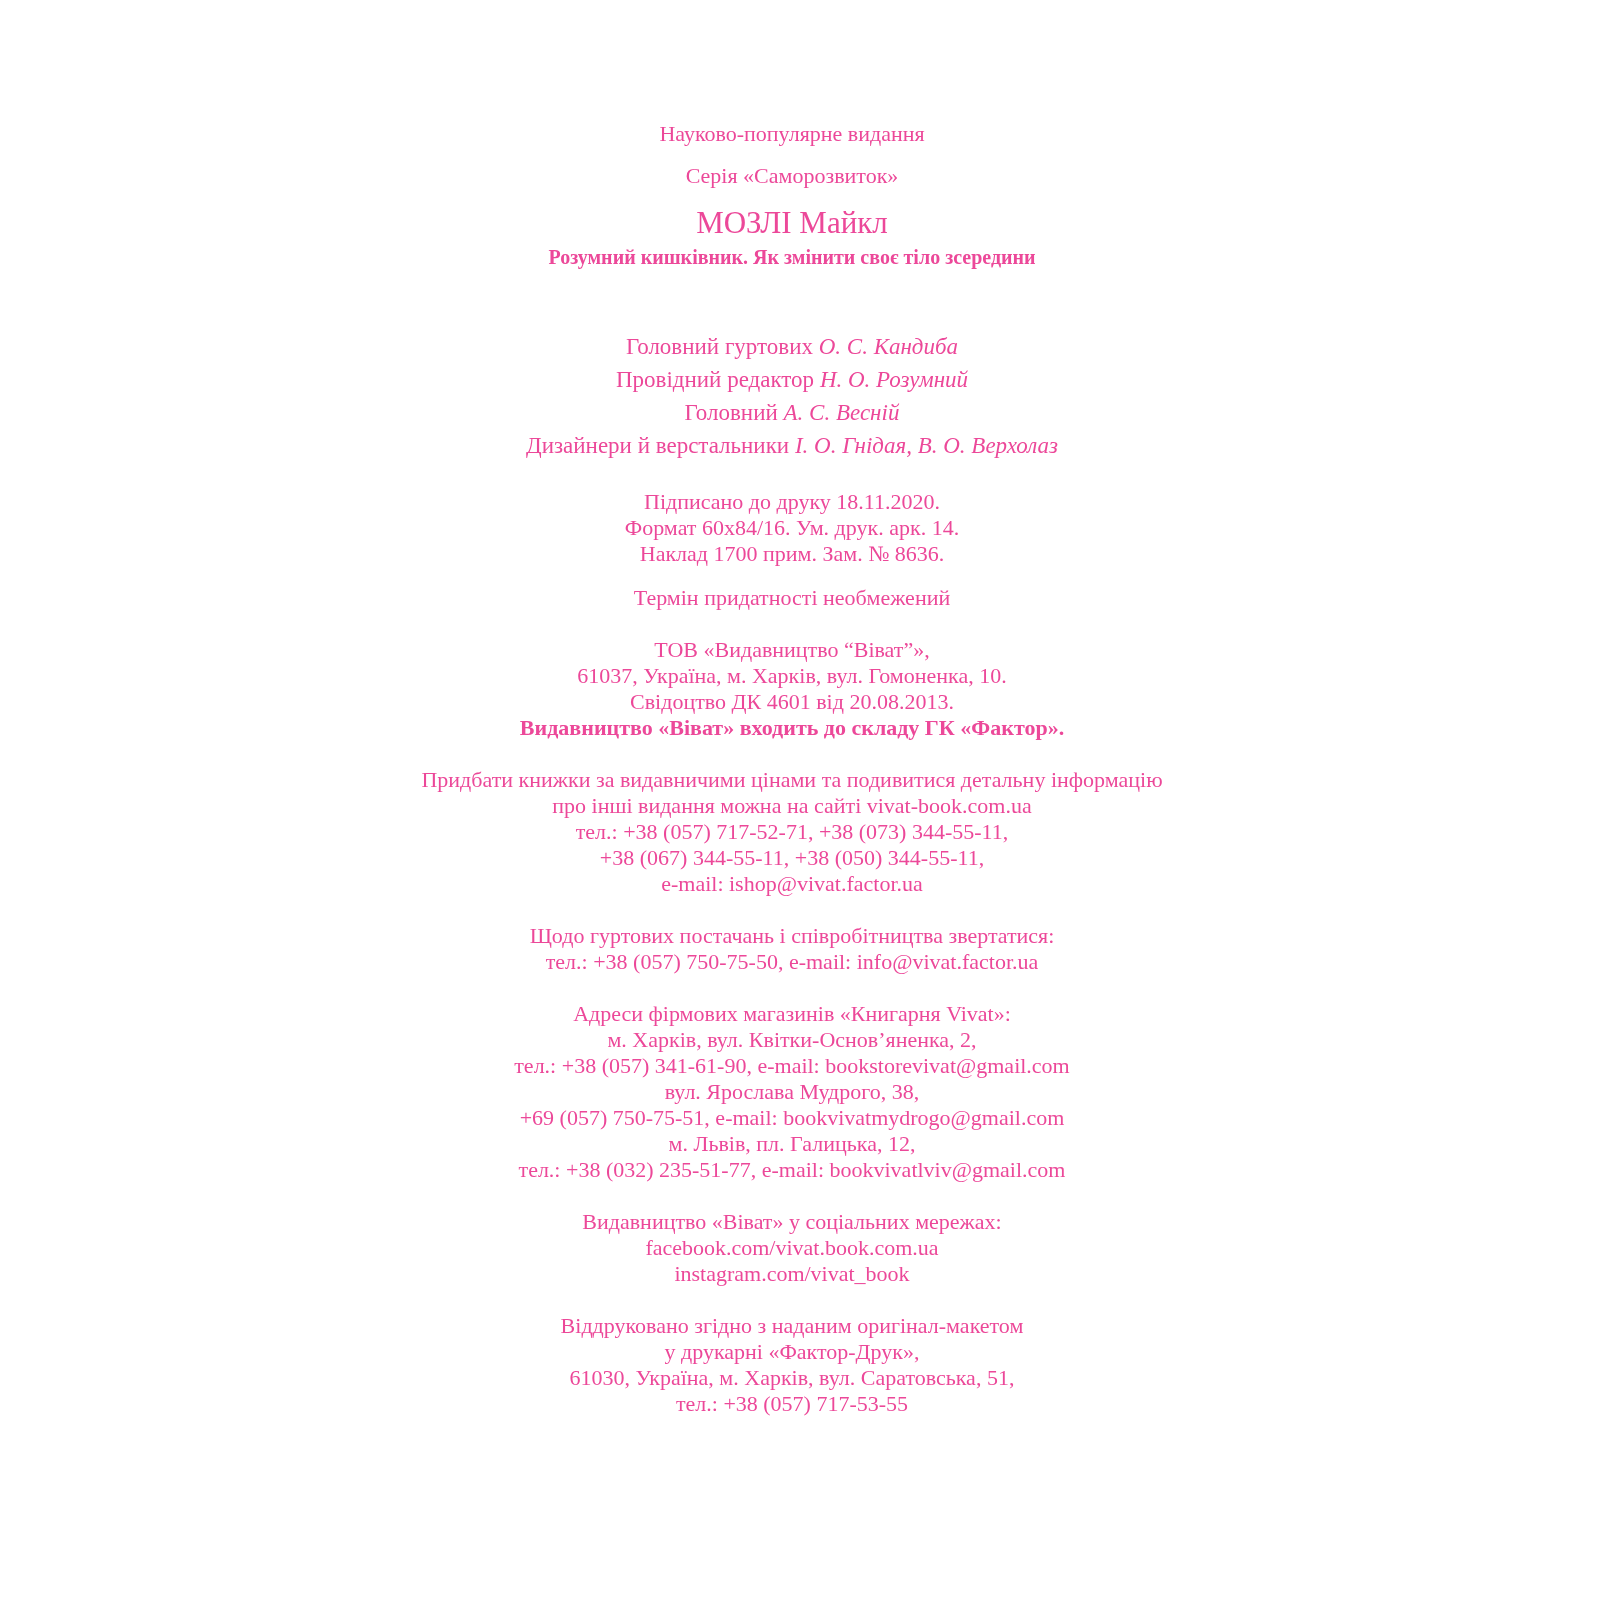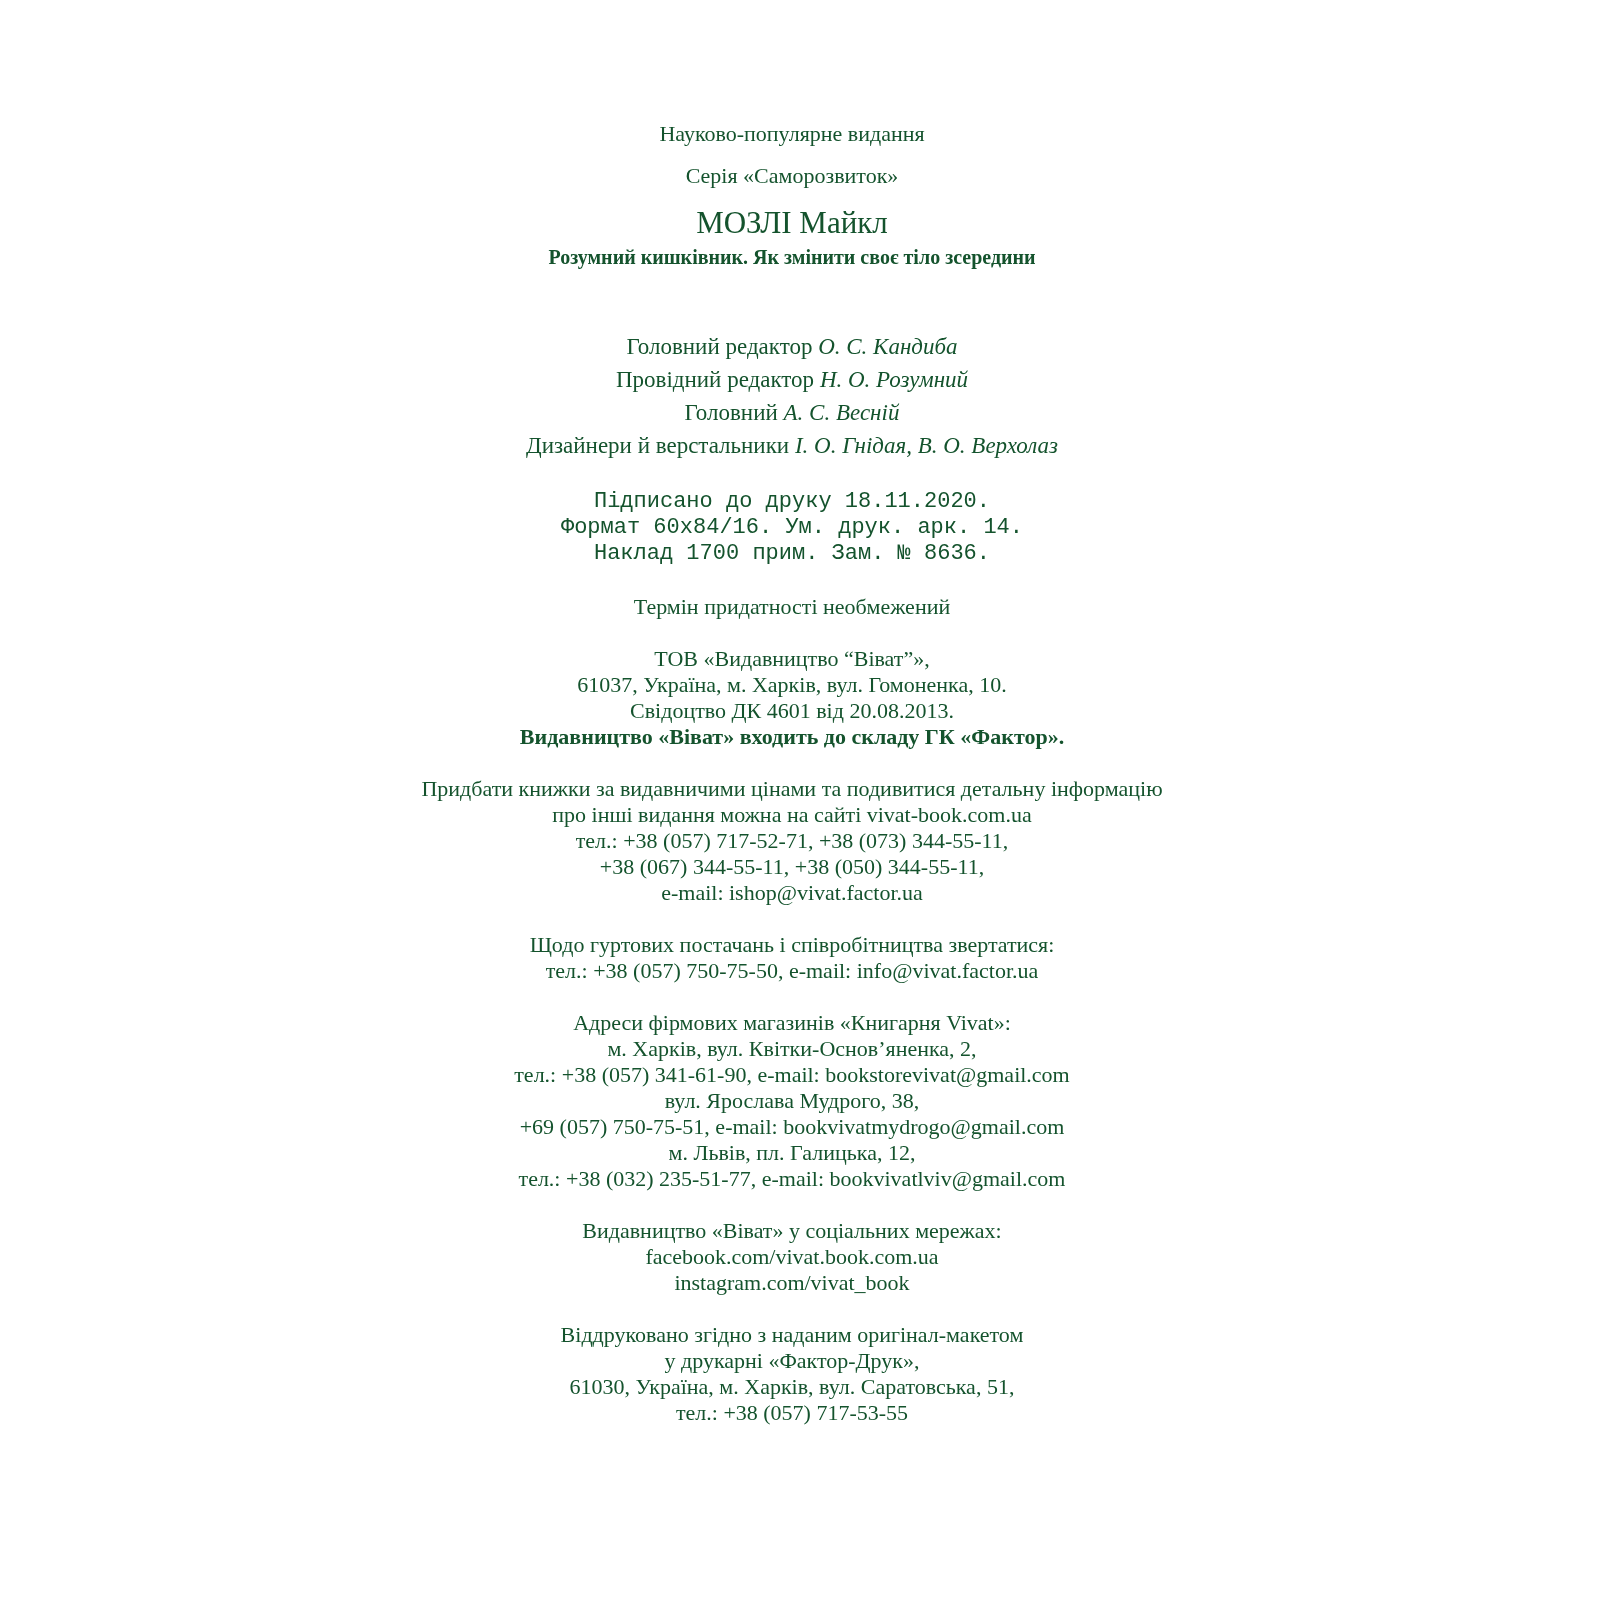--- a/index.html
+++ b/index.html
@@ -7,21 +7,21 @@
     padding: 0;
     background: #ffffff;
   }
   .page {
     position: relative;
     width: 1600px;
     height: 1600px;
     background: #ffffff;
     overflow: hidden;
     font-family: "Liberation Serif", "DejaVu Serif", serif;
-    color: #14532d;
+    color: #ec4899;
   }
   .content {
     position: absolute;
     top: 121px;
     left: 0;
     width: 1584px; 
     text-align: center;
   }
   .line {
     font-size: 22px;
@@ -56,42 +56,41 @@
     font-size: 23px;
     line-height: 33px;
   }
   .it {
     font-style: italic;
   }
   .bold {
     font-weight: bold;
   }
   .imprint-block {
-    margin-bottom: 27px;
-    font-family: Liberation Mono, monospace;
+    margin-bottom: 18px;
   }
   .last-block {
     margin-bottom: 0;
   }
 </style>
 </head>
 <body>
 
 <div class="page">
   <div class="content">
 
     <div class="block header-block">
       <div class="line edition-type">Науково-популярне видання</div>
       <div class="line series">Серія «Саморозвиток»</div>
       <div class="author-line">МОЗЛІ Майкл</div>
       <div class="title-line">Розумний кишківник. Як змінити своє тіло зсередини</div>
     </div>
 
     <div class="block staff-block">
-      <div class="staff-line"><span>Головний редактор</span> <span class="it">О. С. Кандиба</span></div>
+      <div class="staff-line"><span>Головний гуртових</span> <span class="it">О. С. Кандиба</span></div>
       <div class="staff-line"><span>Провідний редактор</span> <span class="it">Н. О. Розумний</span></div>
       <div class="staff-line"><span>Головний</span> <span class="it">А. С. Весній</span></div>
       <div class="staff-line"><span>Дизайнери й верстальники</span> <span class="it">І. О. Гнідая, В. О. Верхолаз</span></div>
     </div>
 
     <div class="block imprint-block">
       <div class="line">Підписано до друку 18.11.2020.</div>
       <div class="line">Формат 60х84/16. Ум. друк. арк. 14.</div>
       <div class="line">Наклад 1700 прим. Зам. № 8636.</div>
     </div>

